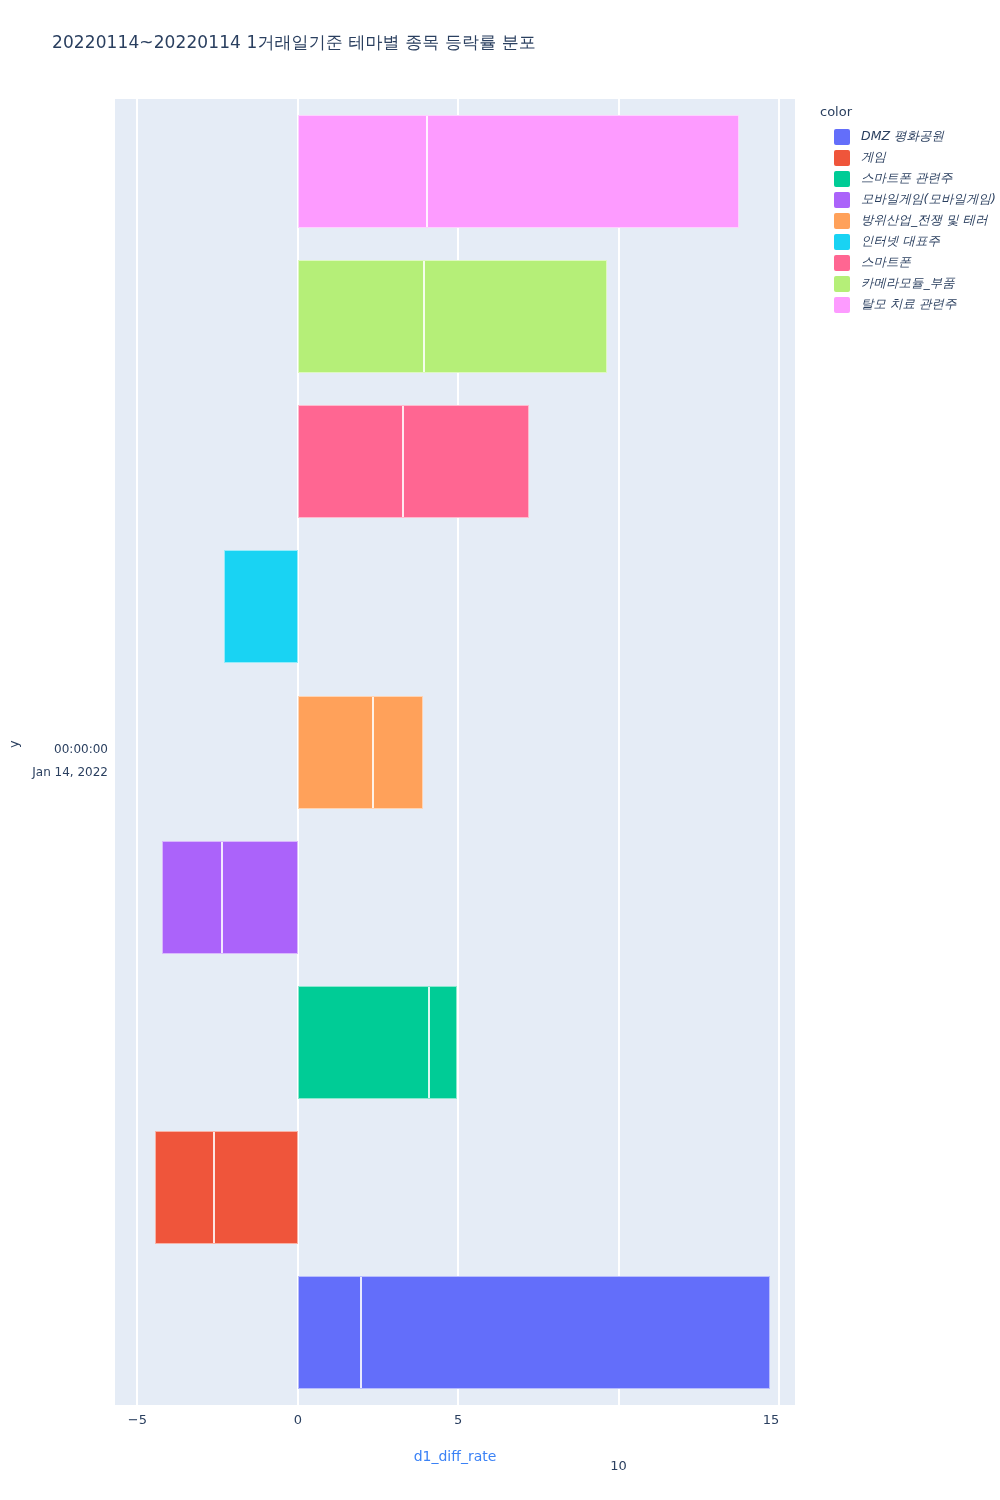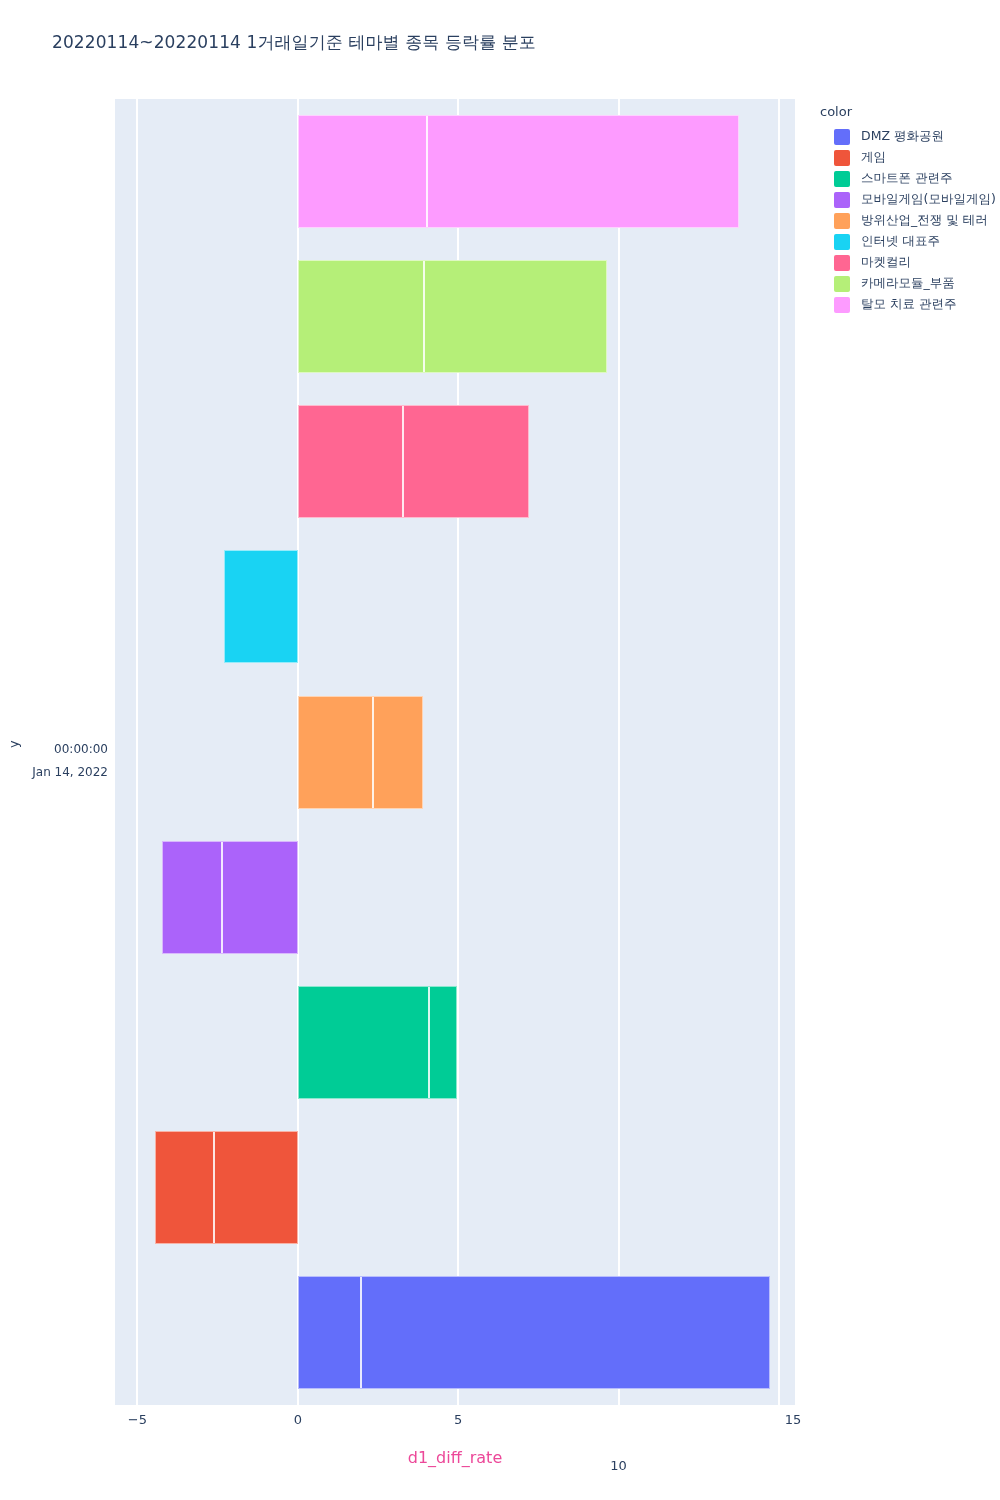--- a/index.html
+++ b/index.html
@@ -35,21 +35,21 @@
     position:absolute;top:0;bottom:0;width:2px;background:rgba(255,255,255,.85);
   }
 
   
   .x-tick{
     position:absolute;top:1412px;font-size:13px;color:#2a3f5f;
     transform:translateX(-50%);white-space:nowrap;
   }
   .x-axis-title{
     position:absolute;top:1448px;left:455px;transform:translateX(-50%);
-    font-size:16px;color:#ec4899;white-space:nowrap;
+    font-size:14px;color:#3b82f6;white-space:nowrap;
   }
   .y-tick{
     position:absolute;right:0;top:0;
     font-size:12px;color:#2a3f5f;text-align:right;line-height:17px;
     white-space:pre;
   }
   .y-tick-wrap{
     position:absolute;left:0;width:108px;top:741px;height:40px;
   }
   .y-axis-title{
@@ -59,21 +59,21 @@
   }
 
   
   .legend{
     position:absolute;left:820px;top:104px;width:180px;
   }
   .legend-title{
     font-size:13px;color:#2a3f5f;margin:0 0 7px 0;
   }
   .legend-item{
-    display:flex;align-items:center;height:21px;margin-left:14px;
+    display:flex;align-items:center;height:21px;margin-left:14px;font-style:italic;
   }
   .legend-swatch{
     width:16px;height:16px;border-radius:2px;flex:0 0 auto;
   }
   .legend-label{
     font-size:12.5px;color:#2a3f5f;margin-left:11px;white-space:nowrap;
   }
 </style>
 </head>
 <body>
@@ -117,21 +117,21 @@
           <div class="seg-split" style="left: 61.5472px;"></div>
         </div>
       </div>
   </div>
 
   <div id="xticks">
       <div class="x-tick" style="left: 137.453px;">−5</div>
       <div class="x-tick" style="left: 297.83px;">0</div>
       <div class="x-tick" style="left: 458.208px;">5</div>
       <div class="x-tick" style="left: 618.585px; margin-top: 46px;">10</div>
-      <div class="x-tick" style="left: 793px;">15</div>
+      <div class="x-tick" style="left: 771px;">15</div>
     </div>
   <div class="x-axis-title">d1_diff_rate</div>
 
   <div class="y-tick-wrap">
     <div class="y-tick">00:00:00</div>
     <div class="y-tick" style="top:23px">Jan 14, 2022</div>
   </div>
   <div class="y-axis-title">y</div>
 
   <div class="legend">
@@ -156,21 +156,21 @@
         <div class="legend-item">
           <span class="legend-swatch" style="background: rgb(255, 161, 90);"></span>
           <span class="legend-label">방위산업_전쟁 및 테러</span>
         </div>
         <div class="legend-item">
           <span class="legend-swatch" style="background: rgb(25, 211, 243);"></span>
           <span class="legend-label">인터넷 대표주</span>
         </div>
         <div class="legend-item">
           <span class="legend-swatch" style="background: rgb(255, 102, 146);"></span>
-          <span class="legend-label">마켓컬리</span>
+          <span class="legend-label">스마트폰</span>
         </div>
         <div class="legend-item">
           <span class="legend-swatch" style="background: rgb(181, 239, 120);"></span>
           <span class="legend-label">카메라모듈_부품</span>
         </div>
         <div class="legend-item">
           <span class="legend-swatch" style="background: rgb(253, 155, 255);"></span>
           <span class="legend-label">탈모 치료 관련주</span>
         </div>
       </div>

